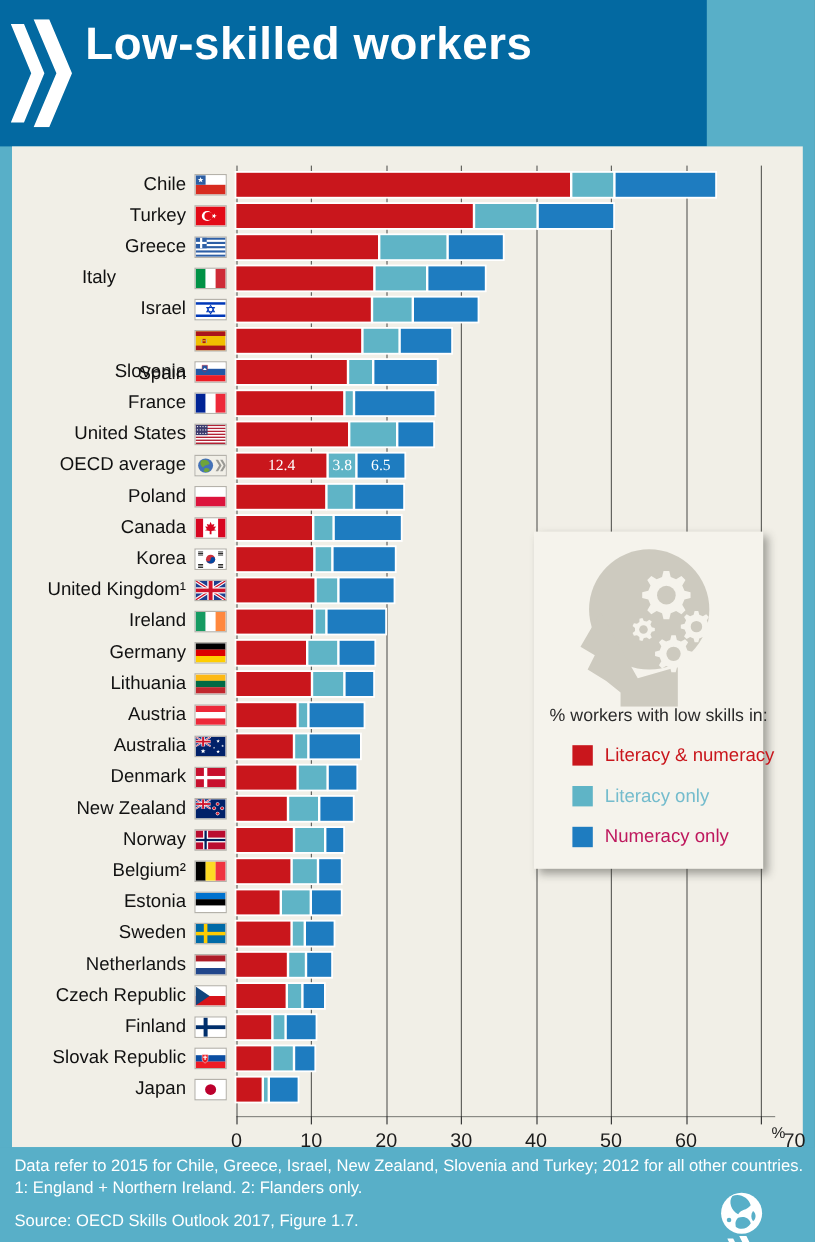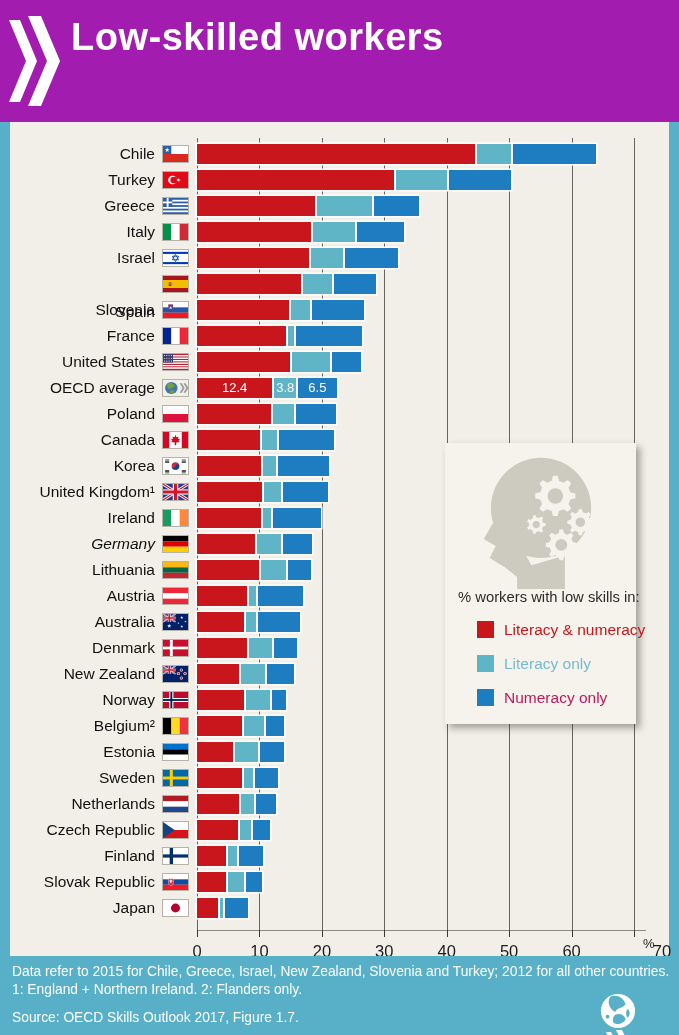--- a/index.html
+++ b/index.html
@@ -1,25 +1,25 @@
 <!DOCTYPE html>
 <html><head>
 <meta charset="utf-8">
 <style>
   html,body{margin:0;padding:0;background:#4f9db4;}
   #stage{position:relative;width:679px;height:1035px;background:#58afc8;overflow:hidden;
          font-family:"Liberation Sans","DejaVu Sans",sans-serif;}
   
-  #header{position:absolute;left:0;top:0;width:679px;height:122px;background:#a21caf;}
+  #header{position:absolute;left:0;top:0;width:561px;height:122px;background:#0369a1;padding-left:28px;}
   #hdr-logo{position:absolute;left:9px;top:16px;}
   #title{position:absolute;left:71px;top:16px;font-size:38px;font-weight:700;color:#fff;letter-spacing:.5px;}
   #subtitle{position:absolute;left:72px;top:74px;font-size:19.5px;color:#fff;}
   
   #panel{position:absolute;left:10px;top:122px;width:659px;height:834px;background:#f1efe7;}
-  #plot{position:absolute;left:187px;top:16px;width:437px;height:792px;}
+  #plot{position:absolute;left:187px;top:16px;width:437px;height:792px;font-family:Liberation Serif, serif;}
   .gridline{position:absolute;top:0;width:1px;height:792px;background:#646460;z-index:1;}
   #axisline{position:absolute;left:187px;top:808px;width:449px;height:1px;background:#8a8a85;}
   .tick{position:absolute;top:808px;width:1px;height:7px;background:#3a3a3a;}
   .ticklabel{position:absolute;top:820px;width:44px;text-align:center;font-size:16.5px;color:#1c1c1c;}
   #pct-label{position:absolute;left:633px;top:814px;font-size:13px;color:#1c1c1c;}
   .country-label{position:absolute;left:0;width:145px;text-align:right;font-size:15.5px;color:#111;
                  line-height:20px;white-space:nowrap;z-index:2;}
   .flag{position:absolute;left:152px;width:27px;height:18px;z-index:2;border:1px solid #b5b2aa;
         box-sizing:border-box;background:#fff;}
   .flag svg{display:block;width:100%;height:100%;}
@@ -294,21 +294,21 @@
           <rect x="0" y="0" width="30" height="20" fill="#2d5fa6"></rect>
           <rect x="0" y="2.2222222222222223" width="30" height="2.2222222222222223" fill="#fff"></rect>
           <rect x="0" y="6.666666666666667" width="30" height="2.2222222222222223" fill="#fff"></rect>
           <rect x="0" y="11.11111111111111" width="30" height="2.2222222222222223" fill="#fff"></rect>
           <rect x="0" y="15.555555555555555" width="30" height="2.2222222222222223" fill="#fff"></rect>
           <rect x="0" y="0" width="11.1" height="11.1" fill="#2d5fa6"></rect>
           <rect x="4.45" y="0" width="2.2" height="11.1" fill="#fff"></rect>
           <rect x="0" y="4.45" width="11.1" height="2.2" fill="#fff"></rect>
         </svg>
       </div>
-      <div class="country-label" style="top: 100px;">Italy</div>
+      <div class="country-label" style="top: 100px; text-align: center;">Italy</div>
       <div class="flag" style="top: 101px;">
         <svg viewBox="0 0 30 20" preserveAspectRatio="none">
           <rect x="0" y="0" width="10.1" height="20" fill="#009246"></rect>
           <rect x="10" y="0" width="10.1" height="20" fill="#ffffff"></rect>
           <rect x="20" y="0" width="10.1" height="20" fill="#ce2b37"></rect>
         </svg>
       </div>
       <div class="country-label" style="top: 126px;">Israel</div>
       <div class="flag" style="top: 127px;">
         <svg viewBox="0 0 30 20" preserveAspectRatio="none">
@@ -442,21 +442,21 @@
         </svg>
       </div>
       <div class="country-label" style="top: 386px;">Ireland</div>
       <div class="flag" style="top: 387px;">
         <svg viewBox="0 0 30 20" preserveAspectRatio="none">
           <rect x="0" y="0" width="10.1" height="20" fill="#169b62"></rect>
           <rect x="10" y="0" width="10.1" height="20" fill="#ffffff"></rect>
           <rect x="20" y="0" width="10.1" height="20" fill="#ff883e"></rect>
         </svg>
       </div>
-      <div class="country-label" style="top: 412px; font-style: italic;">Germany</div>
+      <div class="country-label" style="top: 412px;">Germany</div>
       <div class="flag" style="top: 413px;">
         <svg viewBox="0 0 30 20" preserveAspectRatio="none">
           <rect x="0" y="0" width="30" height="6.766666666666667" fill="#000000"></rect>
           <rect x="0" y="6.666666666666667" width="30" height="6.766666666666667" fill="#dd0000"></rect>
           <rect x="0" y="13.333333333333334" width="30" height="6.766666666666667" fill="#ffce00"></rect>
         </svg>
       </div>
       <div class="country-label" style="top: 438px;">Lithuania</div>
       <div class="flag" style="top: 439px;">
         <svg viewBox="0 0 30 20" preserveAspectRatio="none">

